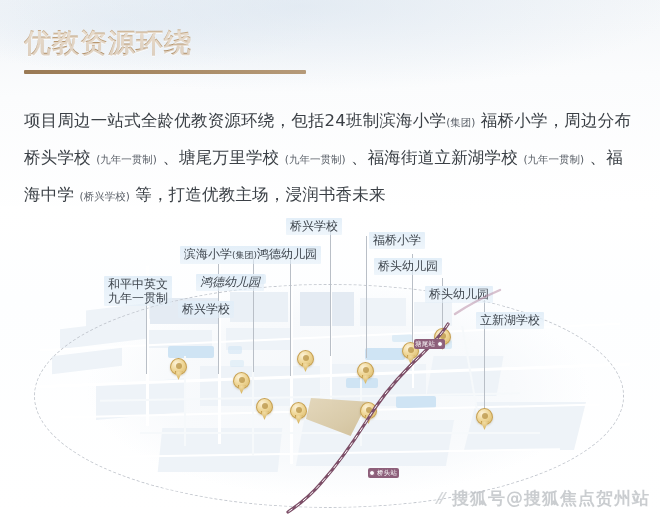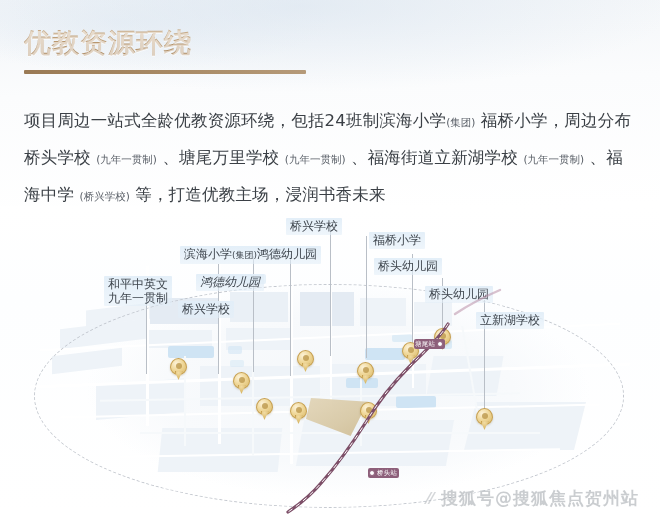--- a/index.html
+++ b/index.html
@@ -135,21 +135,21 @@
 
   
   .plaza {
     position:absolute; background:linear-gradient(150deg,#e2d5b8 0%,#d8c9a6 60%,#cfbd95 100%);
     clip-path:polygon(8% 0,100% 10%,72% 100%,0 55%);
     opacity:.95;
   }
 
   
   #wm {
-    position:absolute; right:21px; bottom:6px;
+    position:absolute; right:10px; bottom:6px;
     font-size:17px; font-weight:bold; color:rgba(150,155,162,.5);
     letter-spacing:1px; white-space:nowrap;
     font-family:"DejaVu Sans","Liberation Sans",sans-serif;
     text-shadow:0 1px 0 rgba(255,255,255,.55);
     margin-top:35px;
   }
   #wm .mark { font-size:15px; opacity:.8; }
 </style>
 </head>
 <body>

